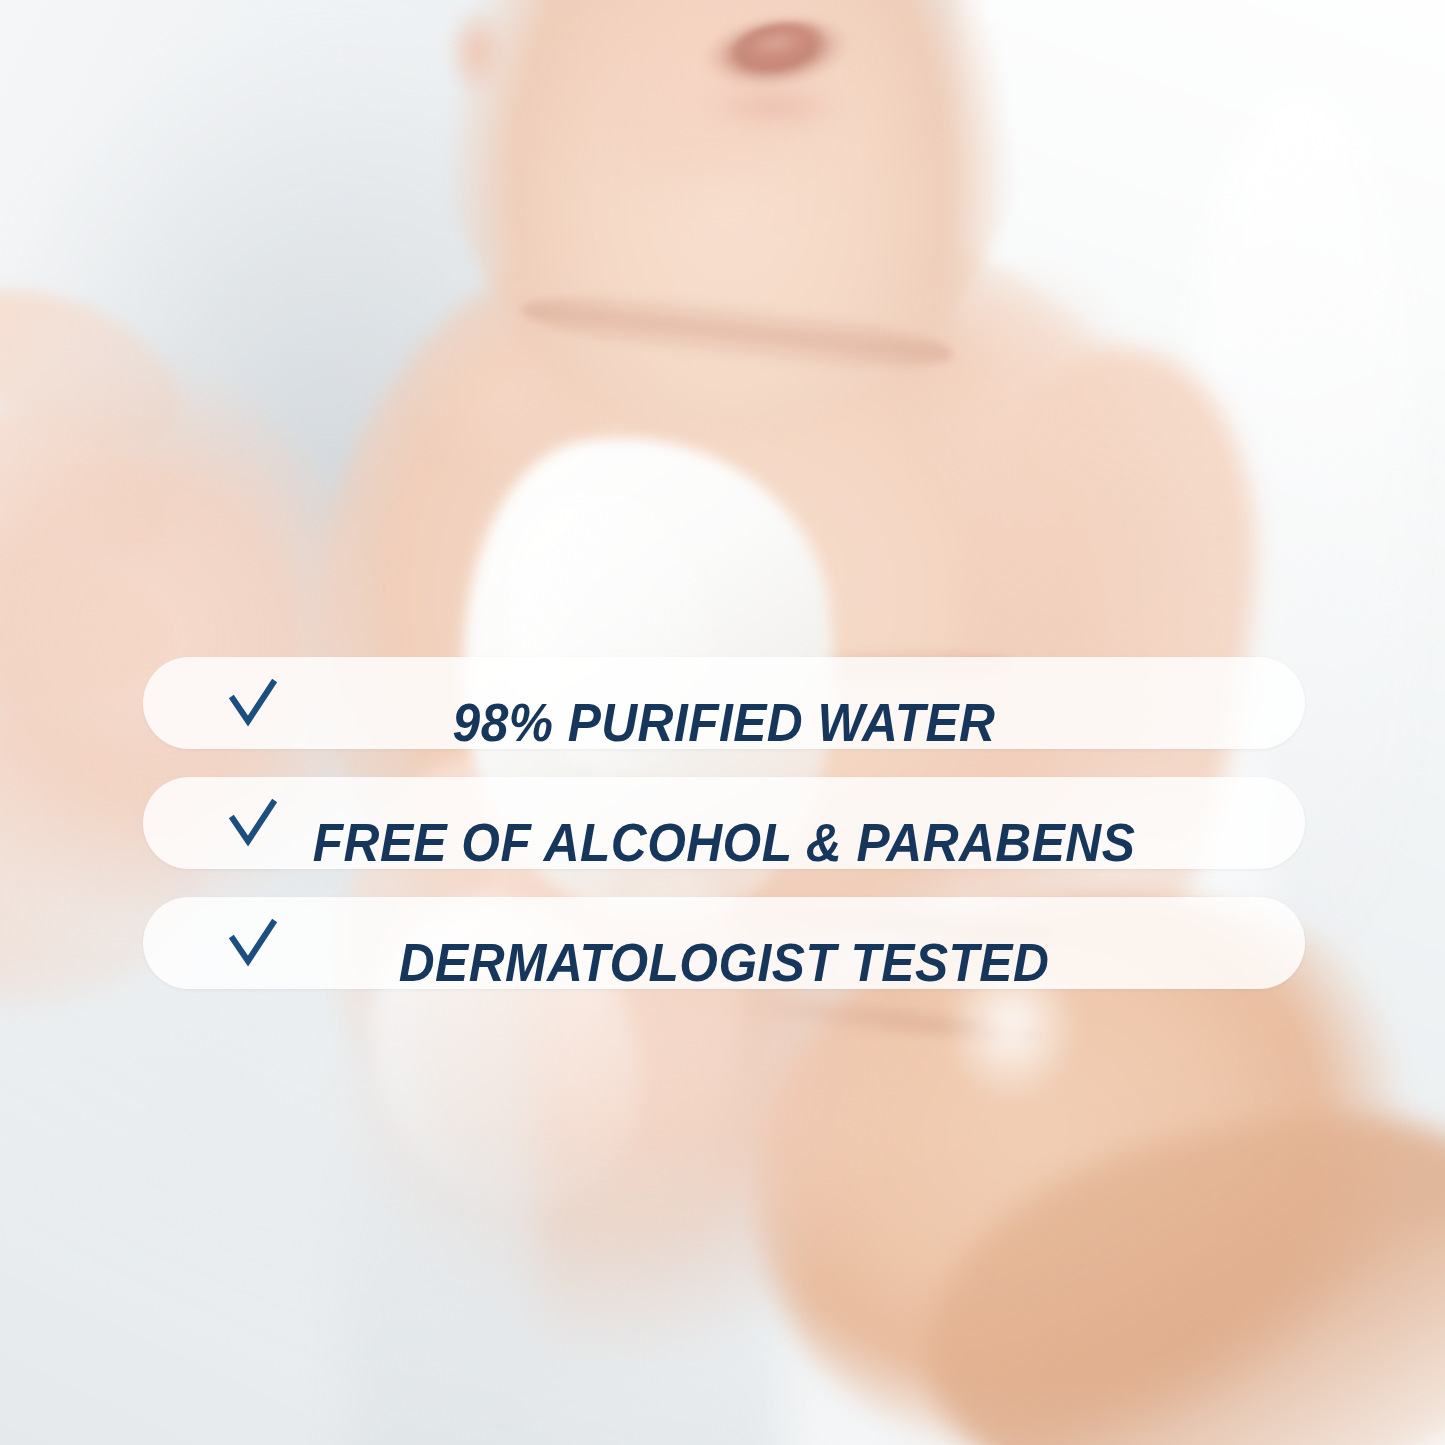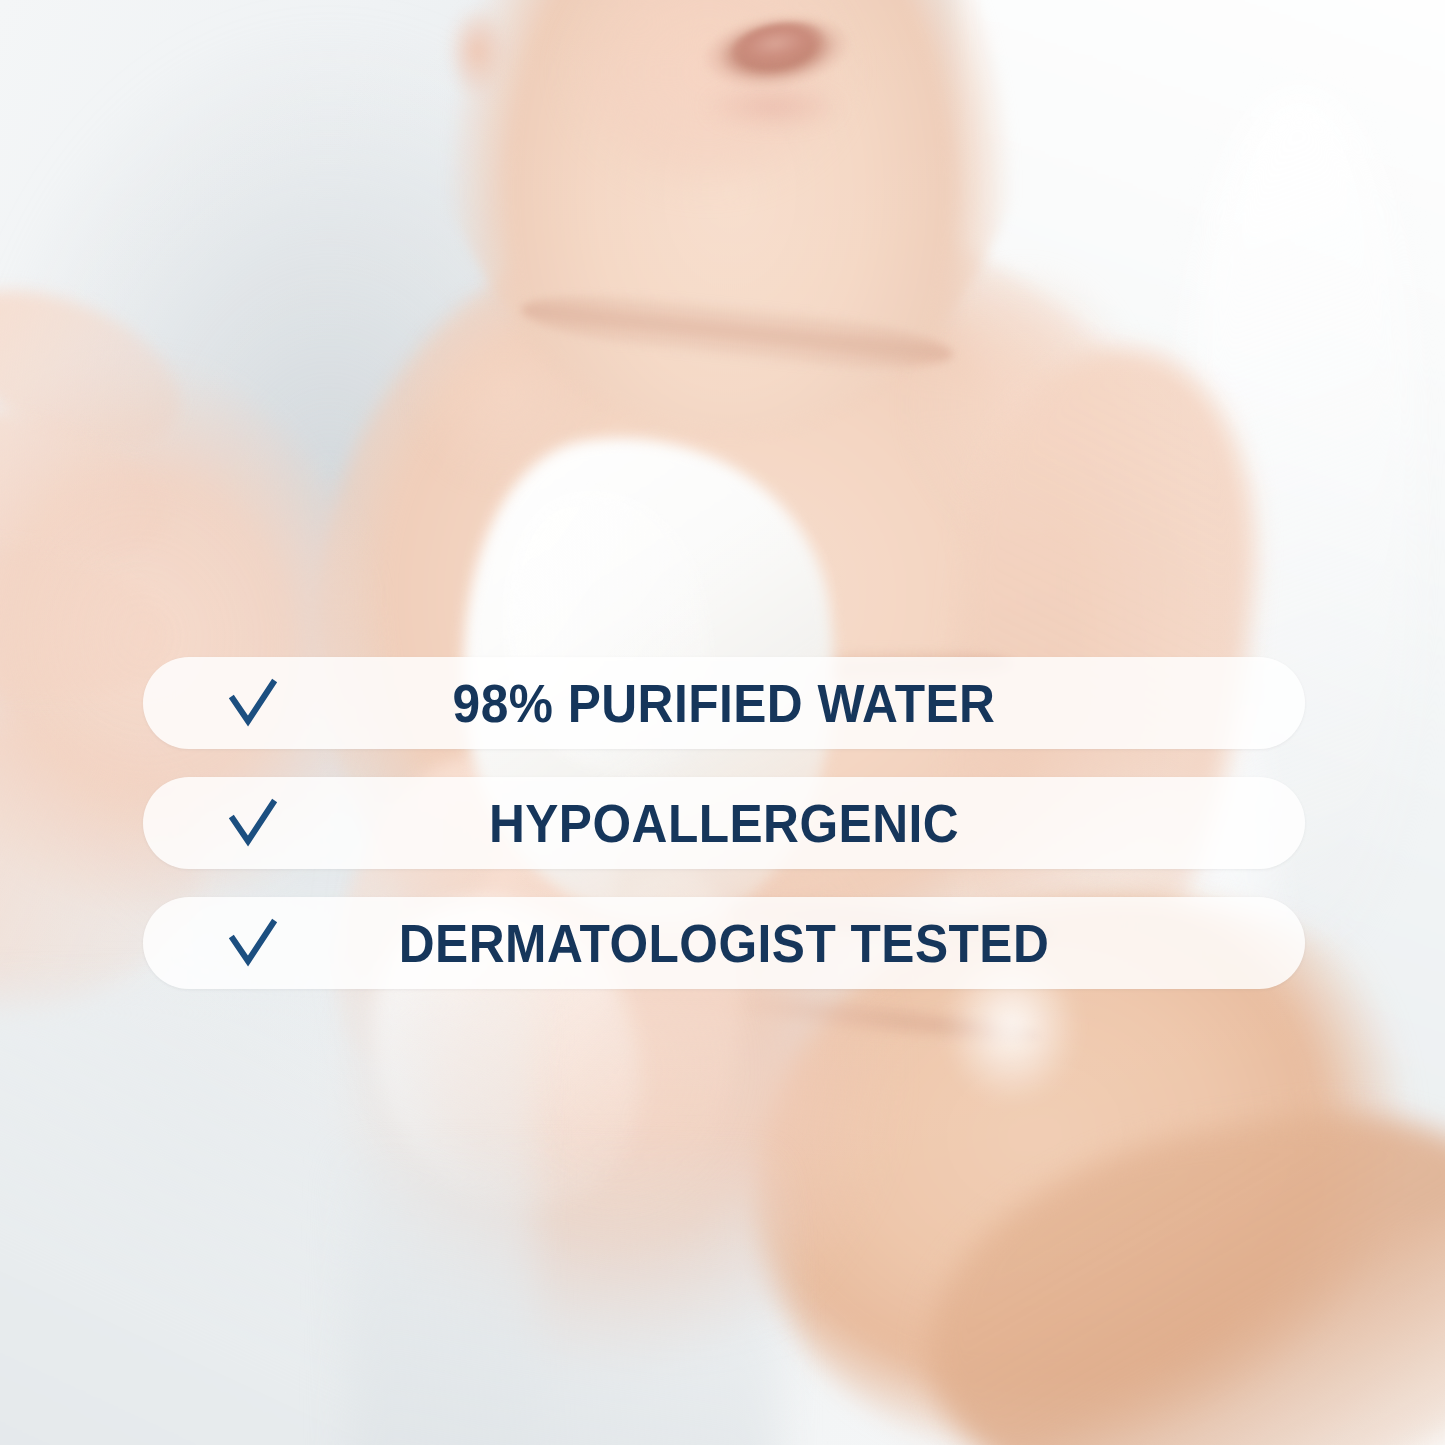--- a/index.html
+++ b/index.html
@@ -314,22 +314,23 @@
     width: 1162px;
   }
   .pill {
     position: relative;
     height: 92px;
     margin-bottom: 28px;
     border-radius: 46px;
     background: rgba(255,255,255,0.82);
     backdrop-filter: blur(2px);
     display: flex;
-    align-items: center;
+    align-items: flex-end;
     box-shadow: 0 1px 3px rgba(120,120,125,0.10);
+    font-style: italic;
   }
   .pill:last-child { margin-bottom: 16px; }
 
   .check {
     position: absolute;
     left: 84px;
     top: 50%;
     transform: translateY(-50%);
     width: 52px;
     height: 52px;
@@ -410,30 +411,30 @@
     <div class="pill">
       <span class="check">
         <svg viewBox="0 0 52 52" aria-hidden="true">
           <path d="M6 22 L21 44 L46 6" fill="none" stroke="#1c4f80" stroke-width="6" stroke-linecap="square" stroke-linejoin="miter"></path>
         </svg>
       </span>
       <span class="pill-label">98% PURIFIED WATER</span>
     </div>
 
 
-
-
     <div class="pill">
       <span class="check">
         <svg viewBox="0 0 52 52" aria-hidden="true">
           <path d="M6 22 L21 44 L46 6" fill="none" stroke="#1c4f80" stroke-width="6" stroke-linecap="square" stroke-linejoin="miter"></path>
         </svg>
       </span>
-      <span class="pill-label">HYPOALLERGENIC</span>
+      <span class="pill-label">FREE OF ALCOHOL &amp; PARABENS</span>
     </div>
+
+
 
     <div class="pill">
       <span class="check">
         <svg viewBox="0 0 52 52" aria-hidden="true">
           <path d="M6 22 L21 44 L46 6" fill="none" stroke="#1c4f80" stroke-width="6" stroke-linecap="square" stroke-linejoin="miter"></path>
         </svg>
       </span>
       <span class="pill-label">DERMATOLOGIST TESTED</span>
     </div>
 

